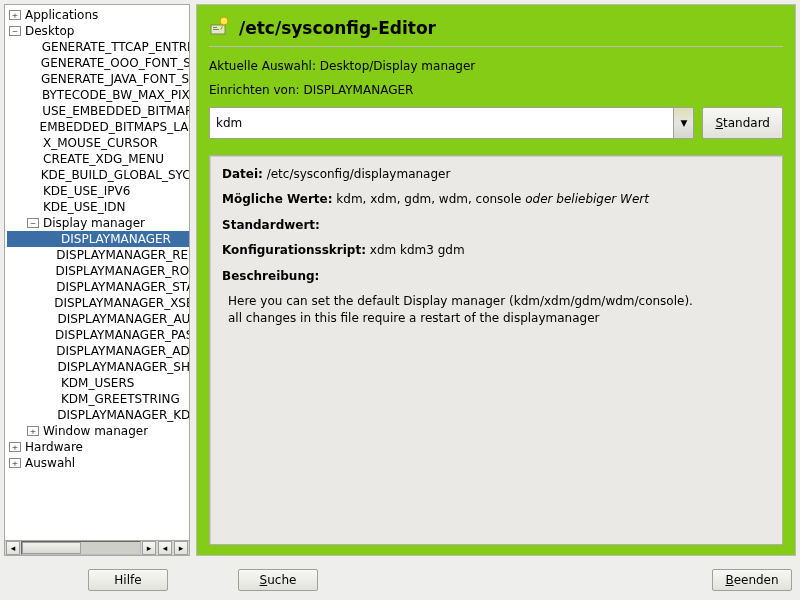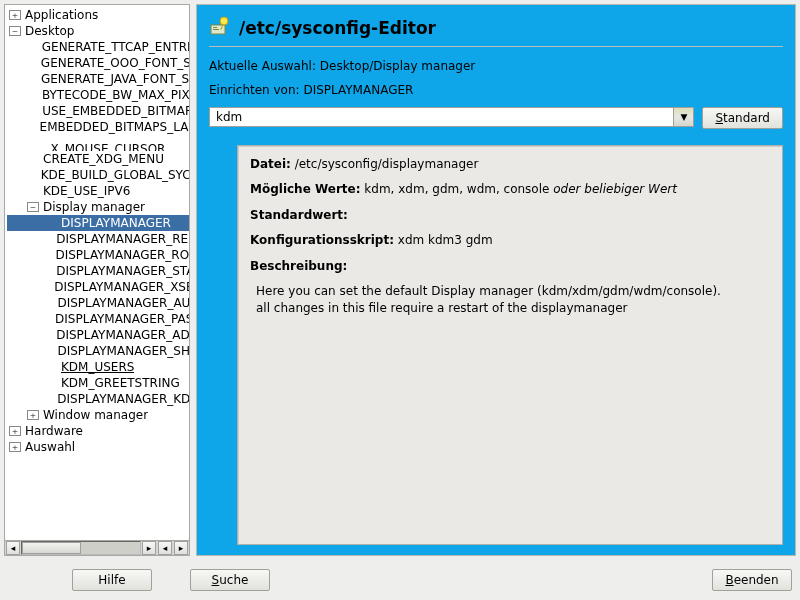--- a/index.html
+++ b/index.html
@@ -105,21 +105,21 @@
     width: 50%;
     background: linear-gradient(#f2f2ef,#d8d8d3);
     border: 1px solid #a0a0a0;
   }
   
   .right-panel {
     flex: 1;
     display: flex;
     flex-direction: column;
     border: 1px solid #b8b8b2;
-    background: #0ea5e9;
+    background: #84cc16;
     padding: 10px 12px 10px 12px;
     min-height: 0;
   }
   .title-row {
     display: flex;
     align-items: center;
     gap: 8px;
     margin-bottom: 2px;
   }
   .title-row svg { flex: 0 0 auto; }
@@ -137,21 +137,21 @@
     display: flex;
     gap: 8px;
     align-items: stretch;
     margin-bottom: 16px;
   }
   .combo {
     flex: 1;
     display: flex;
     border: 1px solid #a0a09a;
     background: #fff;
-    height: 20px;
+    height: 32px;
   }
   .combo input {
     flex: 1;
     border: none;
     padding: 0 6px;
     font: inherit;
     outline: none;
   }
   .combo .combo-btn {
     width: 20px;
@@ -175,32 +175,31 @@
   .btn .ul { text-decoration: underline; }
   .info-box {
     flex: 1;
     border: 1px solid #b0b0aa;
     background: #eae9e5;
     box-shadow: inset 1px 1px 0 #ccc;
     padding: 10px 12px;
     overflow: auto;
     font-size: 12px;
     line-height: 1.45;
-    margin-left: 28px;
   }
   .info-box .irow { margin-bottom: 8px; }
   .info-box .k { font-weight: bold; }
   .info-box .desc-block { margin: 6px 0 0 6px; }
   
   .bottom-bar {
     height: 40px;
     display: flex;
     align-items: center;
     padding: 0 8px;
-    gap: 4px;
+    gap: 20px;
   }
   .spacer { flex: 1; }
 </style>
 </head>
 <body>
 
 <div class="main-area">
 
   <div class="tree-panel">
     <div class="tree-scroll">
@@ -230,35 +229,39 @@
             <span class="tlabel">BYTECODE_BW_MAX_PIXEL</span>
           </div>
           <div class="tree-row" style="padding-left: 20px;">
             <span class="expander none"></span>
             <span class="tlabel">USE_EMBEDDED_BITMAPS</span>
           </div>
           <div class="tree-row" style="padding-left: 20px;">
             <span class="expander none"></span>
             <span class="tlabel">EMBEDDED_BITMAPS_LANGUAGES</span>
           </div>
-          <div class="tree-row" style="padding-left: 20px; flex-direction: column;">
+          <div class="tree-row" style="padding-left: 20px;">
             <span class="expander none"></span>
             <span class="tlabel">X_MOUSE_CURSOR</span>
           </div>
           <div class="tree-row" style="padding-left: 20px; align-items: center;">
             <span class="expander none"></span>
             <span class="tlabel">CREATE_XDG_MENU</span>
           </div>
           <div class="tree-row" style="padding-left: 20px;">
             <span class="expander none"></span>
             <span class="tlabel">KDE_BUILD_GLOBAL_SYCOCRA</span>
           </div>
           <div class="tree-row" style="padding-left: 20px; align-items: center;">
             <span class="expander none"></span>
             <span class="tlabel">KDE_USE_IPV6</span>
+          </div>
+          <div class="tree-row" style="padding-left: 20px;">
+            <span class="expander none"></span>
+            <span class="tlabel">KDE_USE_IDN</span>
           </div>
           <div class="tree-row" style="padding-left: 20px;">
             <span class="expander">−</span>
             <span class="tlabel">Display manager</span>
           </div>
           <div class="tree-row selected" style="padding-left: 38px;">
             <span class="expander none"></span>
             <span class="tlabel">DISPLAYMANAGER</span>
           </div>
           <div class="tree-row" style="padding-left: 38px;">
@@ -286,21 +289,21 @@
             <span class="tlabel">DISPLAYMANAGER_PASSWORD_LESS_LOGIN</span>
           </div>
           <div class="tree-row" style="padding-left: 38px;">
             <span class="expander none"></span>
             <span class="tlabel">DISPLAYMANAGER_AD_INTEGRATION</span>
           </div>
           <div class="tree-row" style="padding-left: 38px;">
             <span class="expander none"></span>
             <span class="tlabel">DISPLAYMANAGER_SHUTDOWN</span>
           </div>
-          <div class="tree-row" style="padding-left: 38px; text-decoration: underline;">
+          <div class="tree-row" style="padding-left: 38px;">
             <span class="expander none"></span>
             <span class="tlabel">KDM_USERS</span>
           </div>
           <div class="tree-row" style="padding-left: 38px;">
             <span class="expander none"></span>
             <span class="tlabel">KDM_GREETSTRING</span>
           </div>
           <div class="tree-row" style="padding-left: 38px;">
             <span class="expander none"></span>
             <span class="tlabel">DISPLAYMANAGER_KDM_THEME</span>

